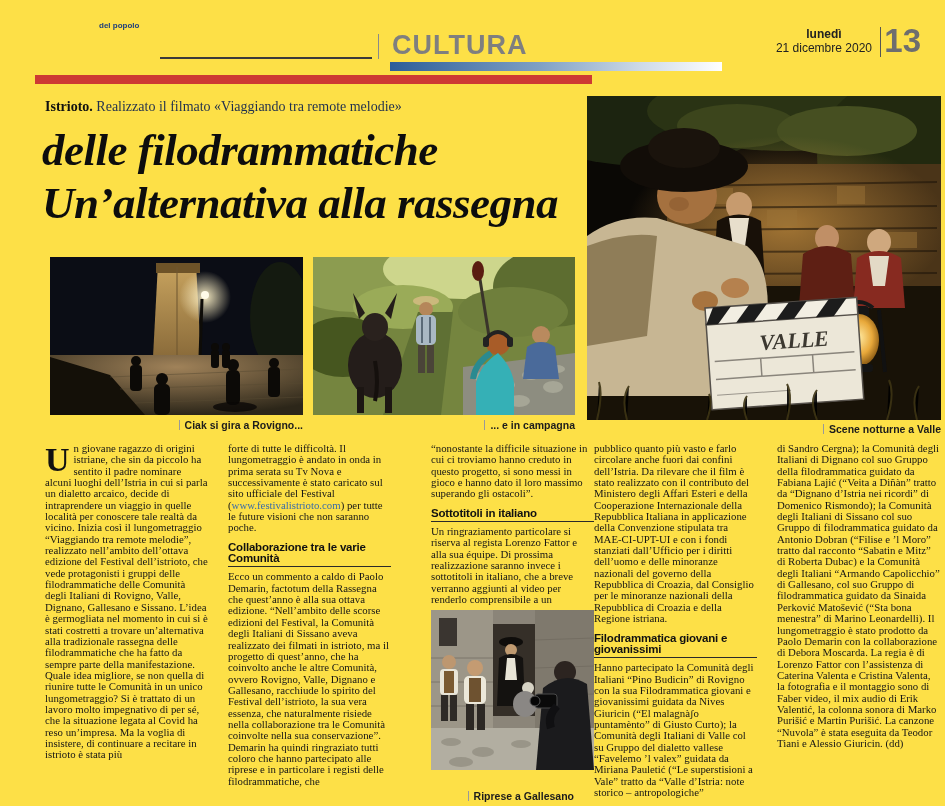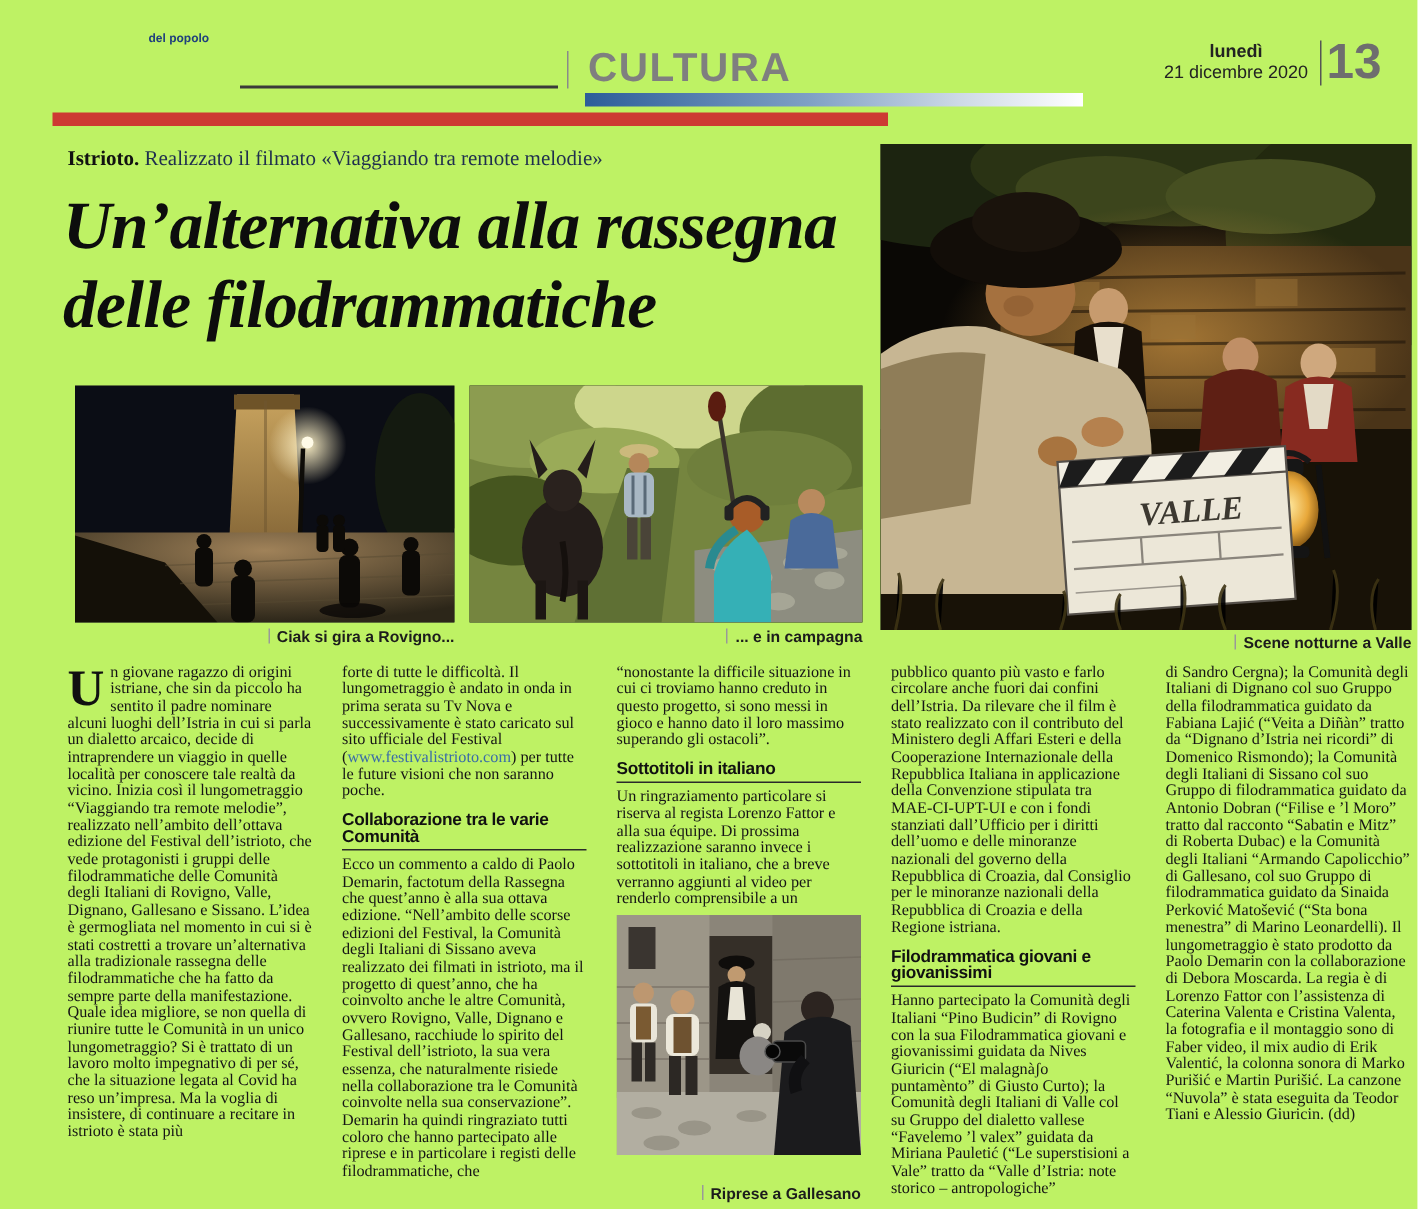--- a/index.html
+++ b/index.html
@@ -1,18 +1,18 @@
 <!DOCTYPE html>
 <html><head>
 <meta charset="utf-8">
 <style>
   * { margin:0; padding:0; box-sizing:border-box; }
   html,body { background:#ffffff; }
   .page {
-    position:relative; width:945px; height:806px; background:#bef264;
+    position:relative; width:945px; height:806px; background:#fde047;
     font-family:"Liberation Serif", serif; overflow:hidden; color:#161616;
   }
   
   .logo { position:absolute; left:35px; top:22px; width:150px; height:42px; }
   .logo-main { font-family:"Liberation Sans", sans-serif; font-weight:bold; font-size:37px; letter-spacing:-1.5px; color:#20407c; line-height:40px; }
   .logo-sub { position:absolute; left:64px; top:-1px; font-family:"Liberation Sans", sans-serif; font-weight:bold; font-size:8px; color:#20407c; }
   .header-rule-left { position:absolute; left:160px; top:57px; width:212px; height:2px; background:#3a3a3a; }
   .header-vdiv { position:absolute; left:378px; top:34px; width:1px; height:25px; background:#8a8a8a; }
   .section-title { position:absolute; left:392px; top:30px; font-family:"Liberation Sans", sans-serif; font-weight:bold; font-size:27px; letter-spacing:1px; color:#7f7f7f; }
   .gradient-bar { position:absolute; left:390px; top:62px; width:332px; height:9px; background:linear-gradient(to right, #2c5d99, #7fa0c4 45%, #cdd9e6 75%, #ffffff); }
@@ -32,21 +32,21 @@
   .photo-valle   { left:587px; top:96px;  width:354px; height:324px; }
   .photo-rovigno { left:50px;  top:257px; width:253px; height:158px; }
   .photo-campagna{ left:313px; top:257px; width:262px; height:158px; }
   .caption { position:absolute; font-family:"Liberation Sans", sans-serif; font-weight:bold; font-size:10.5px; color:#1c1c1c; text-align:right; }
   .caption .cbar { display:inline-block; width:1px; height:10px; background:#999; margin:0 5px -1px 0; }
   .cap-rovigno { left:50px;  top:419px; width:253px; }
   .cap-campagna{ left:313px; top:419px; width:262px; }
   .cap-valle   { left:587px; top:423px; width:354px; }
   
   .col { position:absolute; top:443px; width:163px; height:363px; font-size:10.8px; line-height:11.35px; text-align:left; color:#151515; }
-  .col-1 { left:45px; }  .col-2 { left:228px; } .col-3 { left:411px; }
+  .col-1 { left:45px; }  .col-2 { left:228px; } .col-3 { left:431px; }
   .col-4 { left:594px; } .col-5 { left:777px; }
   .dropcap { float:left; font-weight:bold; font-size:34px; line-height:29px; padding:2px 4px 0 0; color:#111; }
   .subhead { font-family:"Liberation Sans", sans-serif; font-weight:bold; font-size:11.5px; letter-spacing:-0.2px; color:#111; border-bottom:1.5px solid #2a2a2a; padding-bottom:2px; margin:8px 0 4px 0; }
   .col p { margin:0; }
   .link { color:#3a6ca8; }
   .inline-photo { width:163px; height:160px; margin-top:5px; overflow:hidden; }
   .cap-gallesano { left:411px; top:790px; width:163px; }
 </style>
 </head>
 <body>
@@ -65,22 +65,22 @@
     <div class="d2">21 dicembre 2020</div>
   </div>
   <div class="page-vdiv"></div>
   <div class="page-number">13</div>
   <div class="red-bar"></div>
 
   <div class="kicker">
     <span class="lead">Istrioto.</span><span class="rest"> Realizzato il filmato «Viaggiando tra remote melodie»</span>
   </div>
   <div class="headline">
+    <div>delle filodrammatiche</div>
     <div>Un’alternativa alla rassegna</div>
-    <div>delle filodrammatiche</div>
   </div>
 
   <div class="photo photo-valle">
     <svg width="354" height="324" viewBox="0 0 354 324" xmlns="http://www.w3.org/2000/svg">
       <defs>
         <radialGradient id="glow" cx="50%" cy="50%" r="50%">
           <stop offset="0%" stop-color="#e8a84a" stop-opacity="0.55"></stop>
             <stop offset="100%" stop-color="#e8a84a" stop-opacity="0"></stop>
         </radialGradient>
         <radialGradient id="lant" cx="50%" cy="45%" r="55%">

